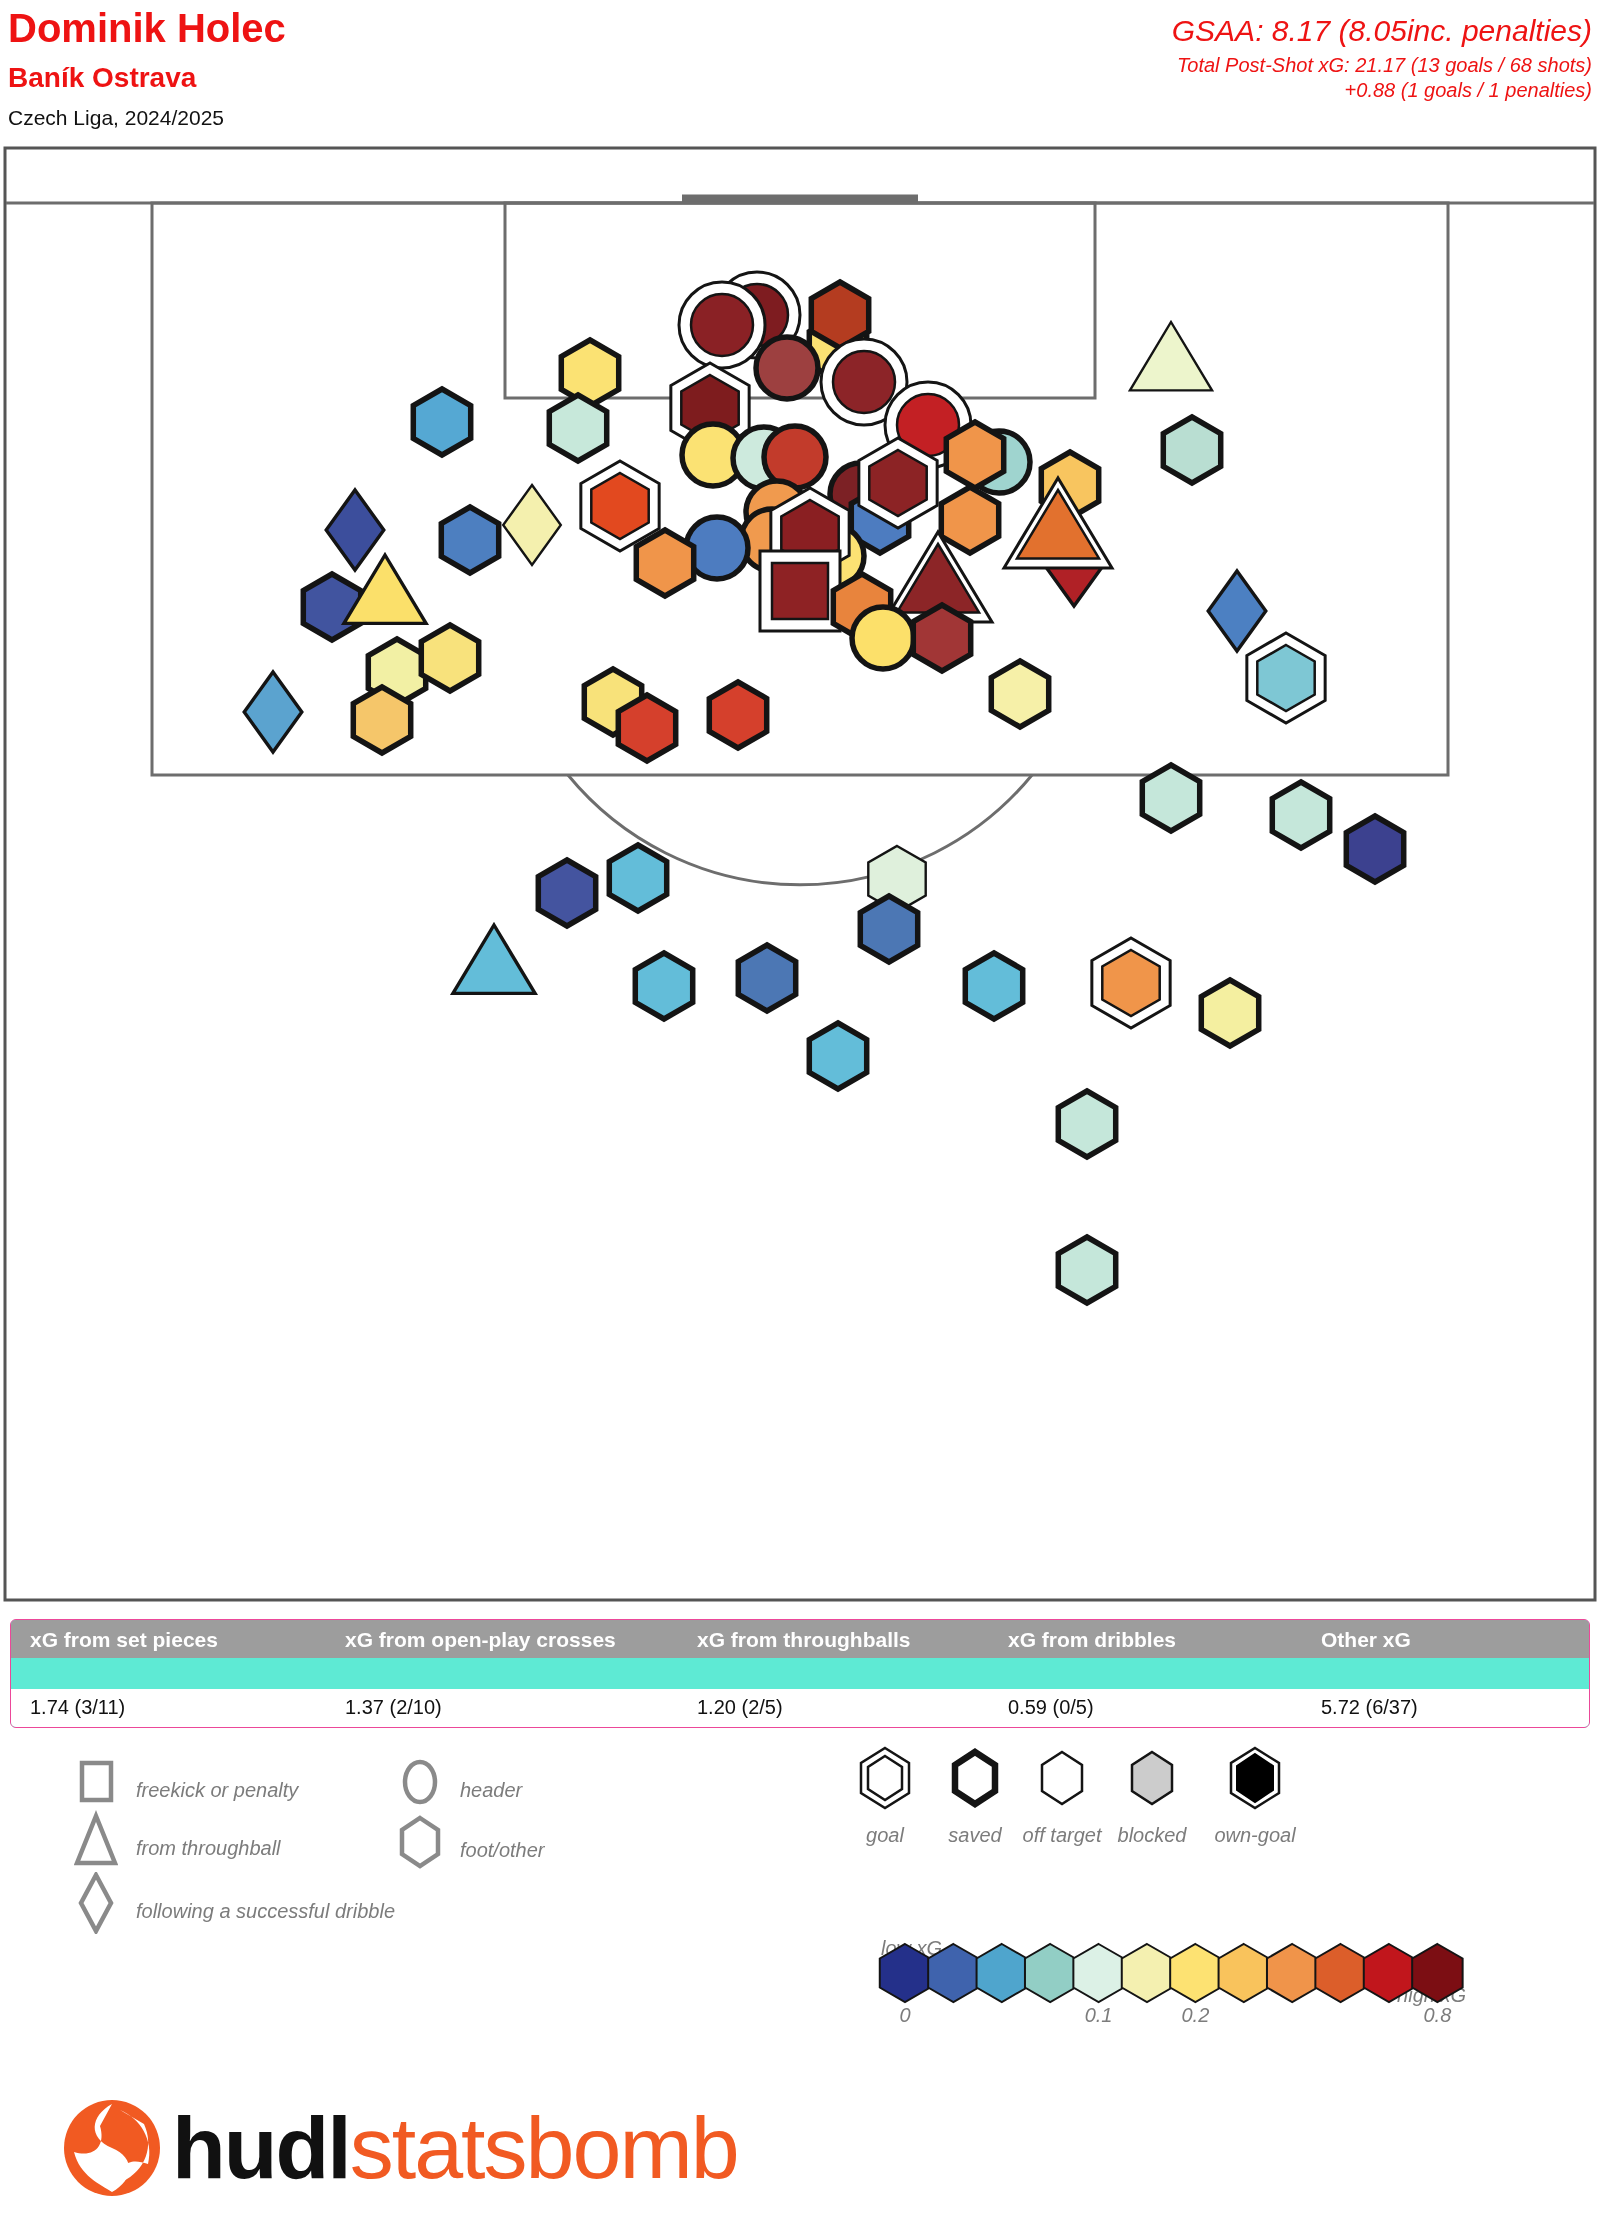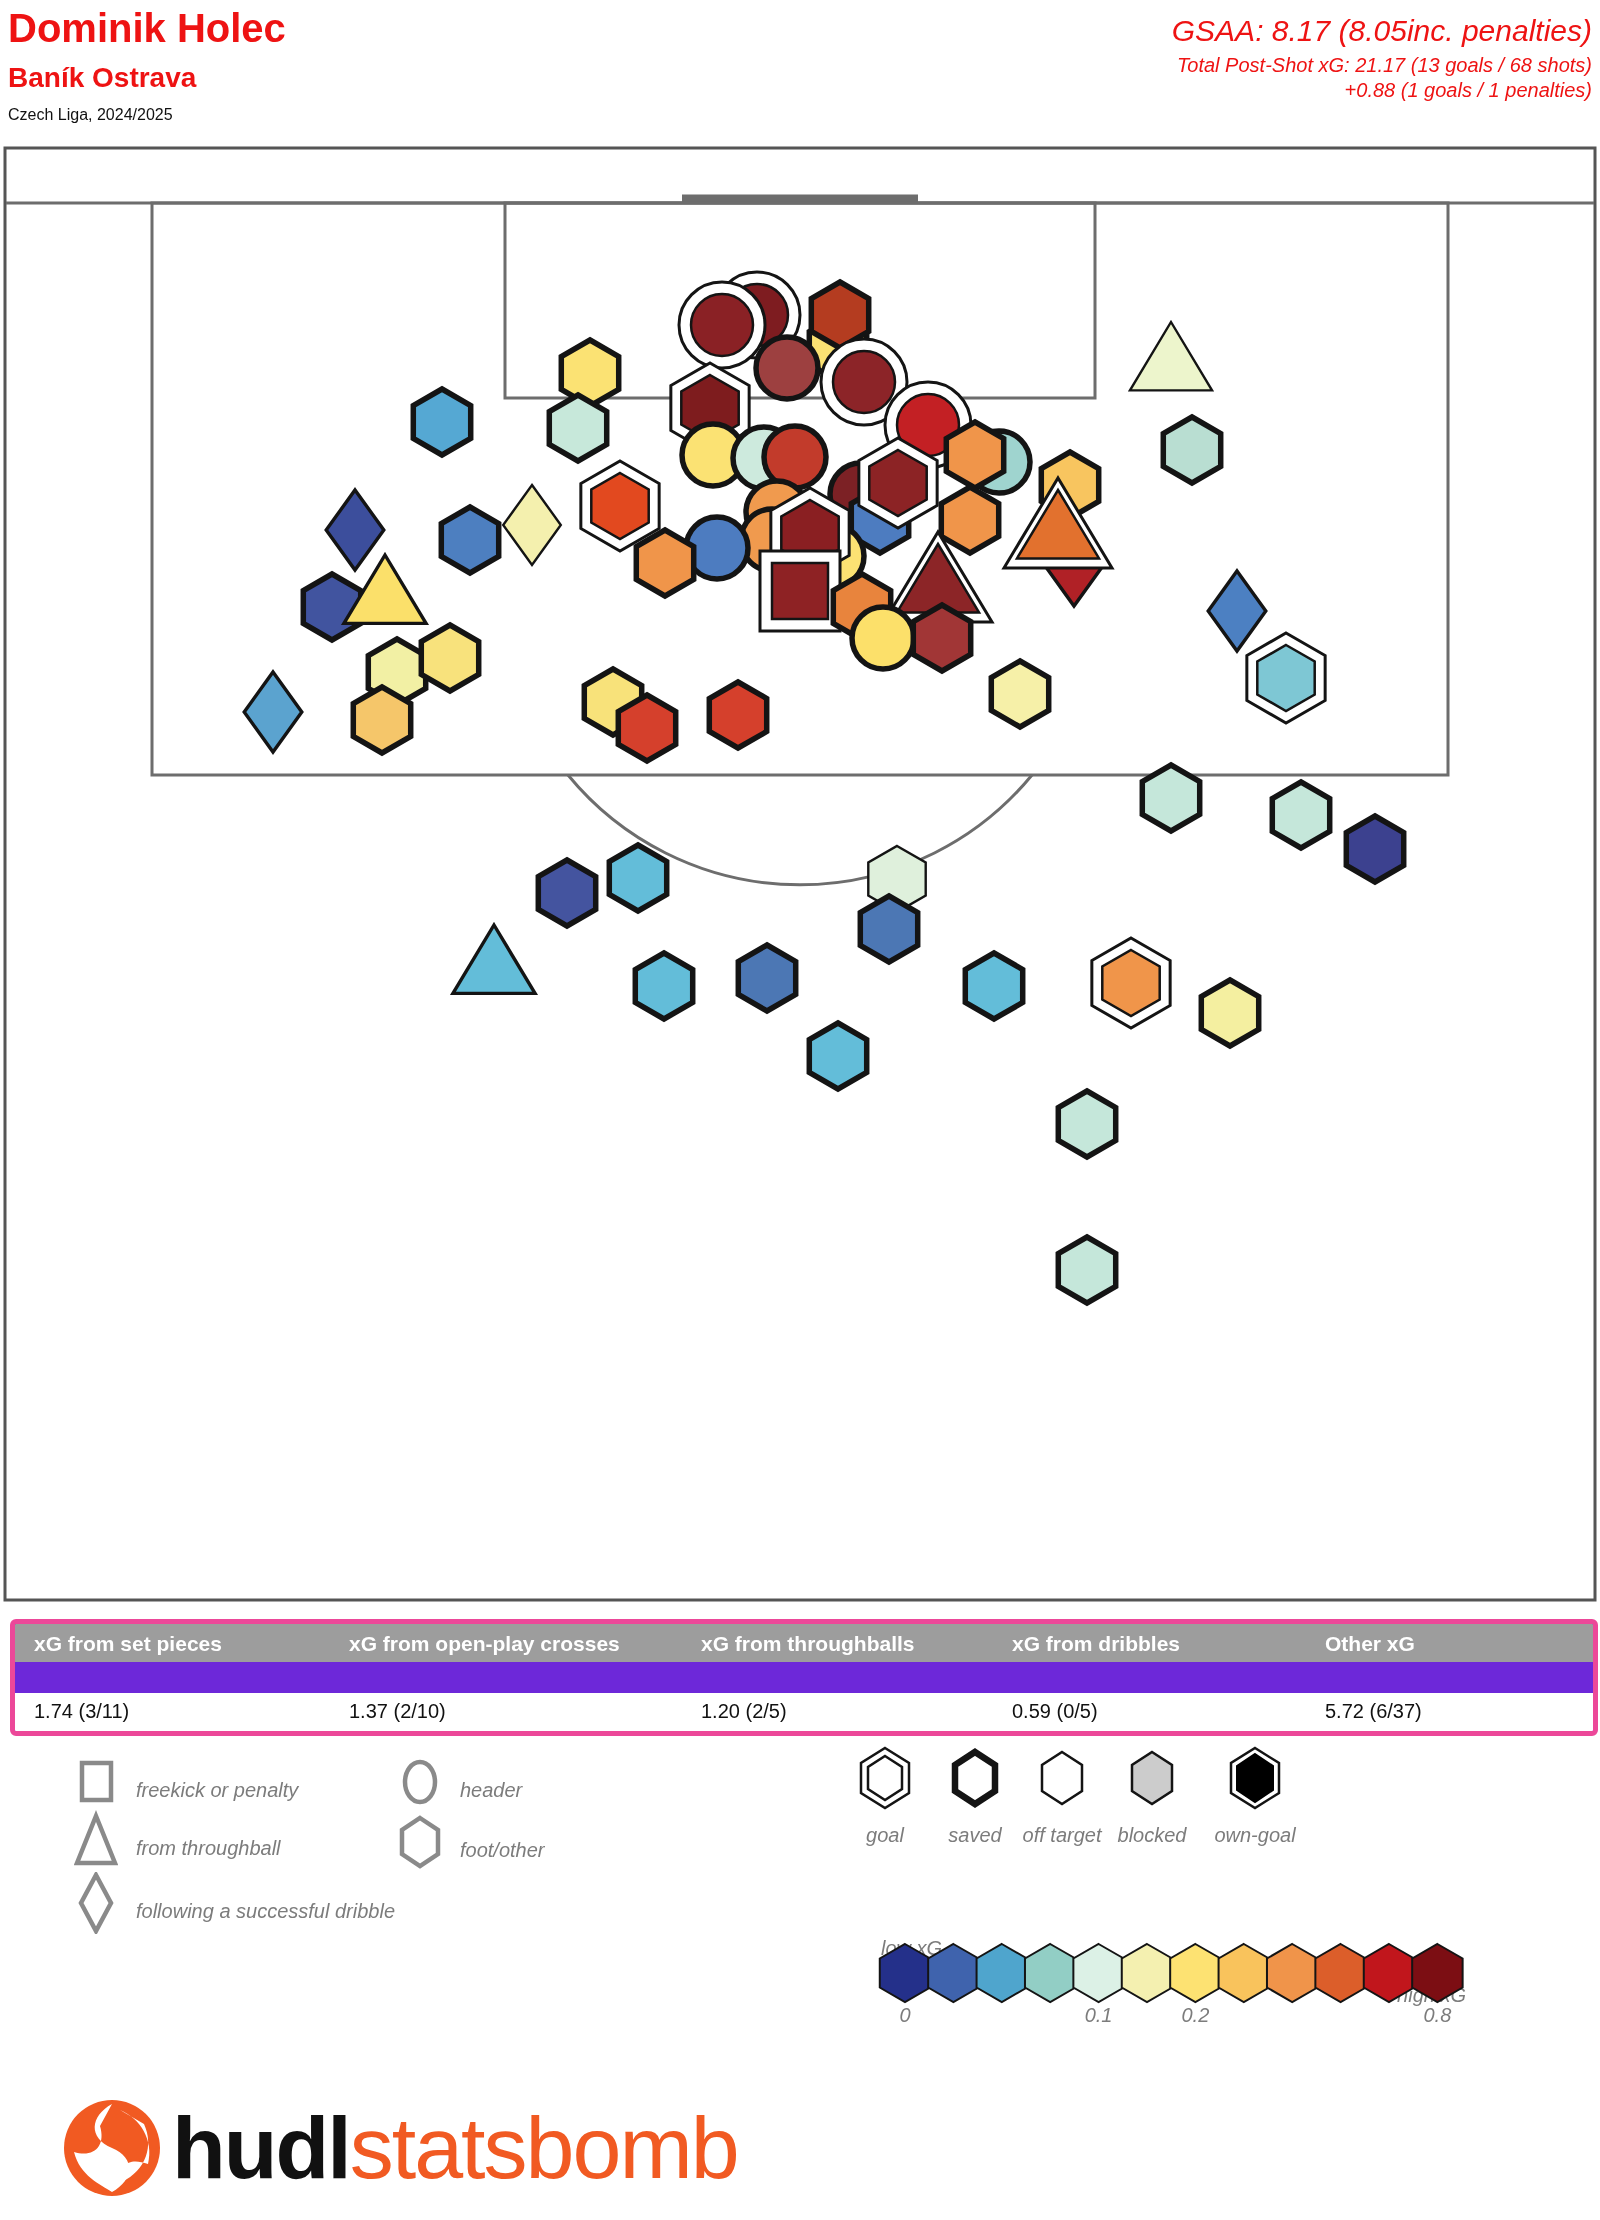--- a/index.html
+++ b/index.html
@@ -1,29 +1,29 @@
 <!DOCTYPE html>
 <html><head>
 <meta charset="utf-8">
 <style>
   html,body{margin:0;padding:0;background:#fff;}
   body{width:1600px;height:2220px;position:relative;font-family:"Liberation Sans",sans-serif;overflow:hidden;}
   .abs{position:absolute;}
   
   #player-name{left:8px;top:6px;font-size:40px;font-weight:bold;color:#ee1313;}
   #team-name{left:8px;top:62px;font-size:28px;font-weight:bold;color:#ee1313;}
-  #league-line{left:8px;top:106px;font-size:16px;color:#111;}
+  #league-line{left:8px;top:106px;font-size:21px;color:#111;}
   .hdr-right{right:8px;text-align:right;color:#ee1313;font-style:italic;font-weight:normal;}
   #gsaa-line{top:14px;font-size:30px;}
   #psxg-total-line{top:54px;font-size:20px;}
   #penalty-line{top:79px;font-size:20px;}
   #psxg-shot-line{right:8px;top:150px;font-size:23px;color:#8a8a8a;font-style:italic;text-align:right;}
   #psxg-shot-line b{color:#111;font-style:normal;font-weight:normal;}
   
-  #stats-bar{left:10px;top:1619px;width:1578px;border:5px solid #ec4899;border-radius:6px;overflow:hidden;background:#6d28d9;}
+  #stats-bar{left:10px;top:1619px;width:1578px;border:1px solid #ec4899;border-radius:6px;overflow:hidden;background:#5eead4;}
   #stats-header{position:relative;height:38px;background:#9d9d9d;}
   #stats-values{position:relative;height:38px;background:#fff;margin-top:31px;}
   #stats-header span{position:absolute;top:8px;font-size:21px;font-weight:bold;color:#fff;white-space:nowrap;}
   #stats-values span{position:absolute;top:7px;font-size:20px;color:#111;white-space:nowrap;}
   
   .leg-label{font-size:20px;font-style:italic;color:#7c7c7c;white-space:nowrap;margin-top:16px;}
   .shape-item{position:absolute;display:flex;align-items:center;gap:18px;}
   .outcome-item{position:absolute;width:140px;text-align:center;}
   .outcome-item .leg-label{display:block;margin-top:8px;}
   #scale-low{left:881px;top:1921px;}

